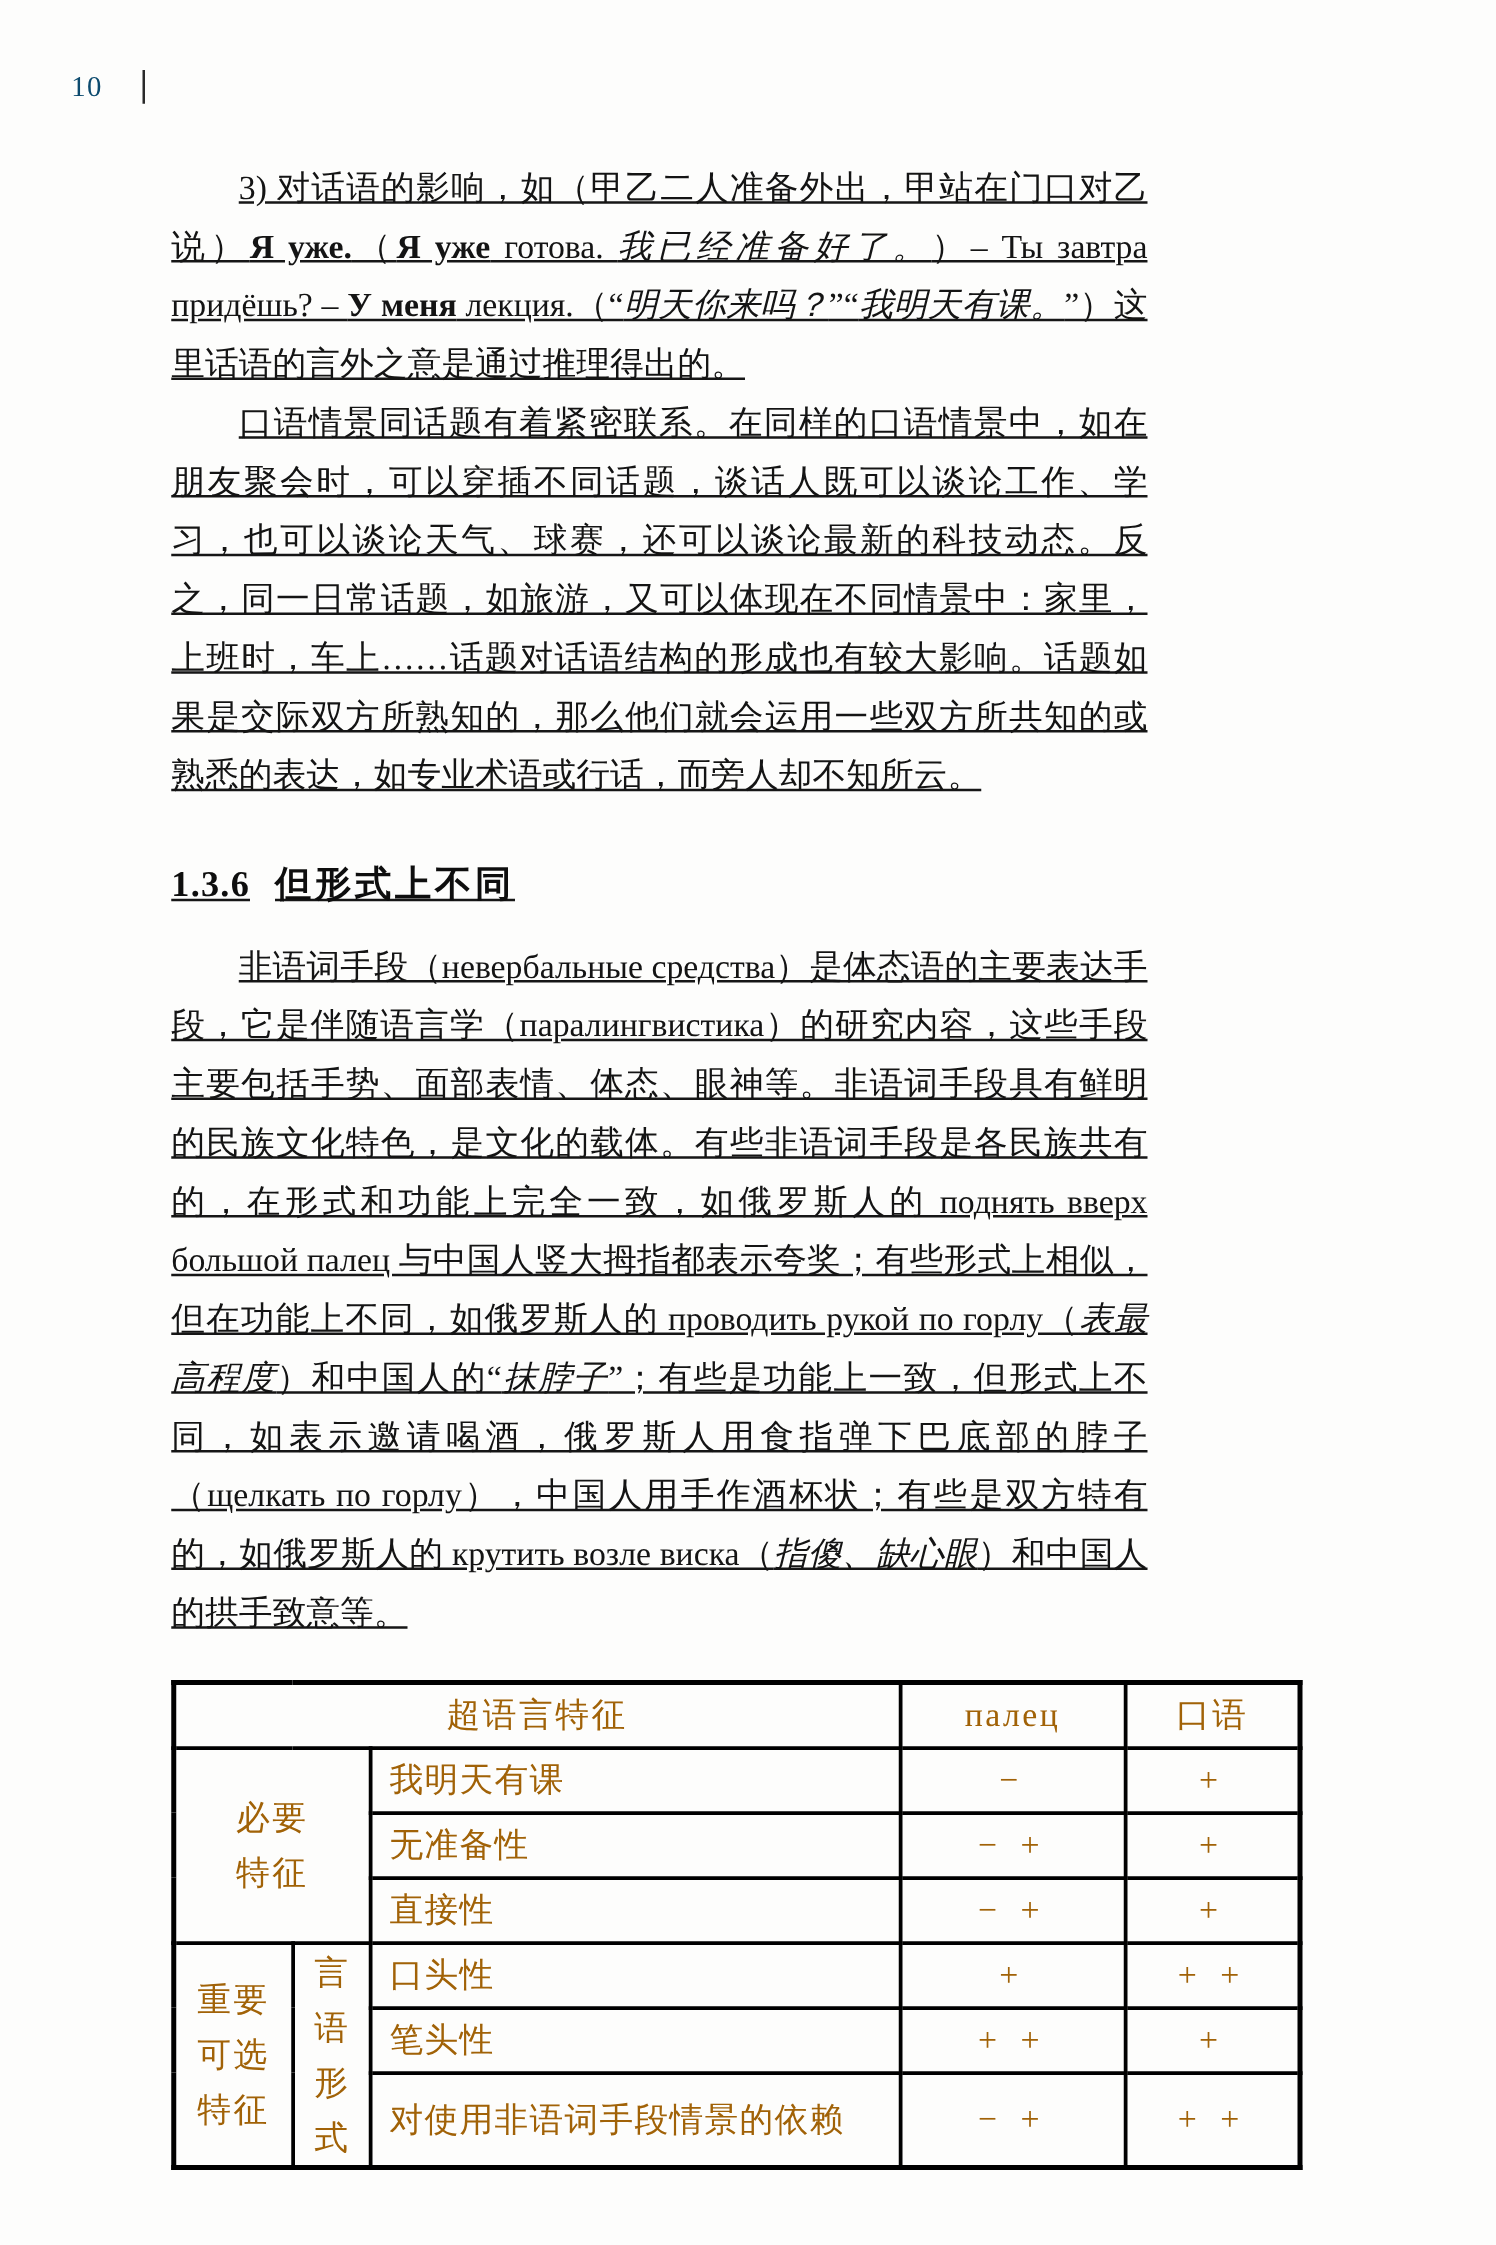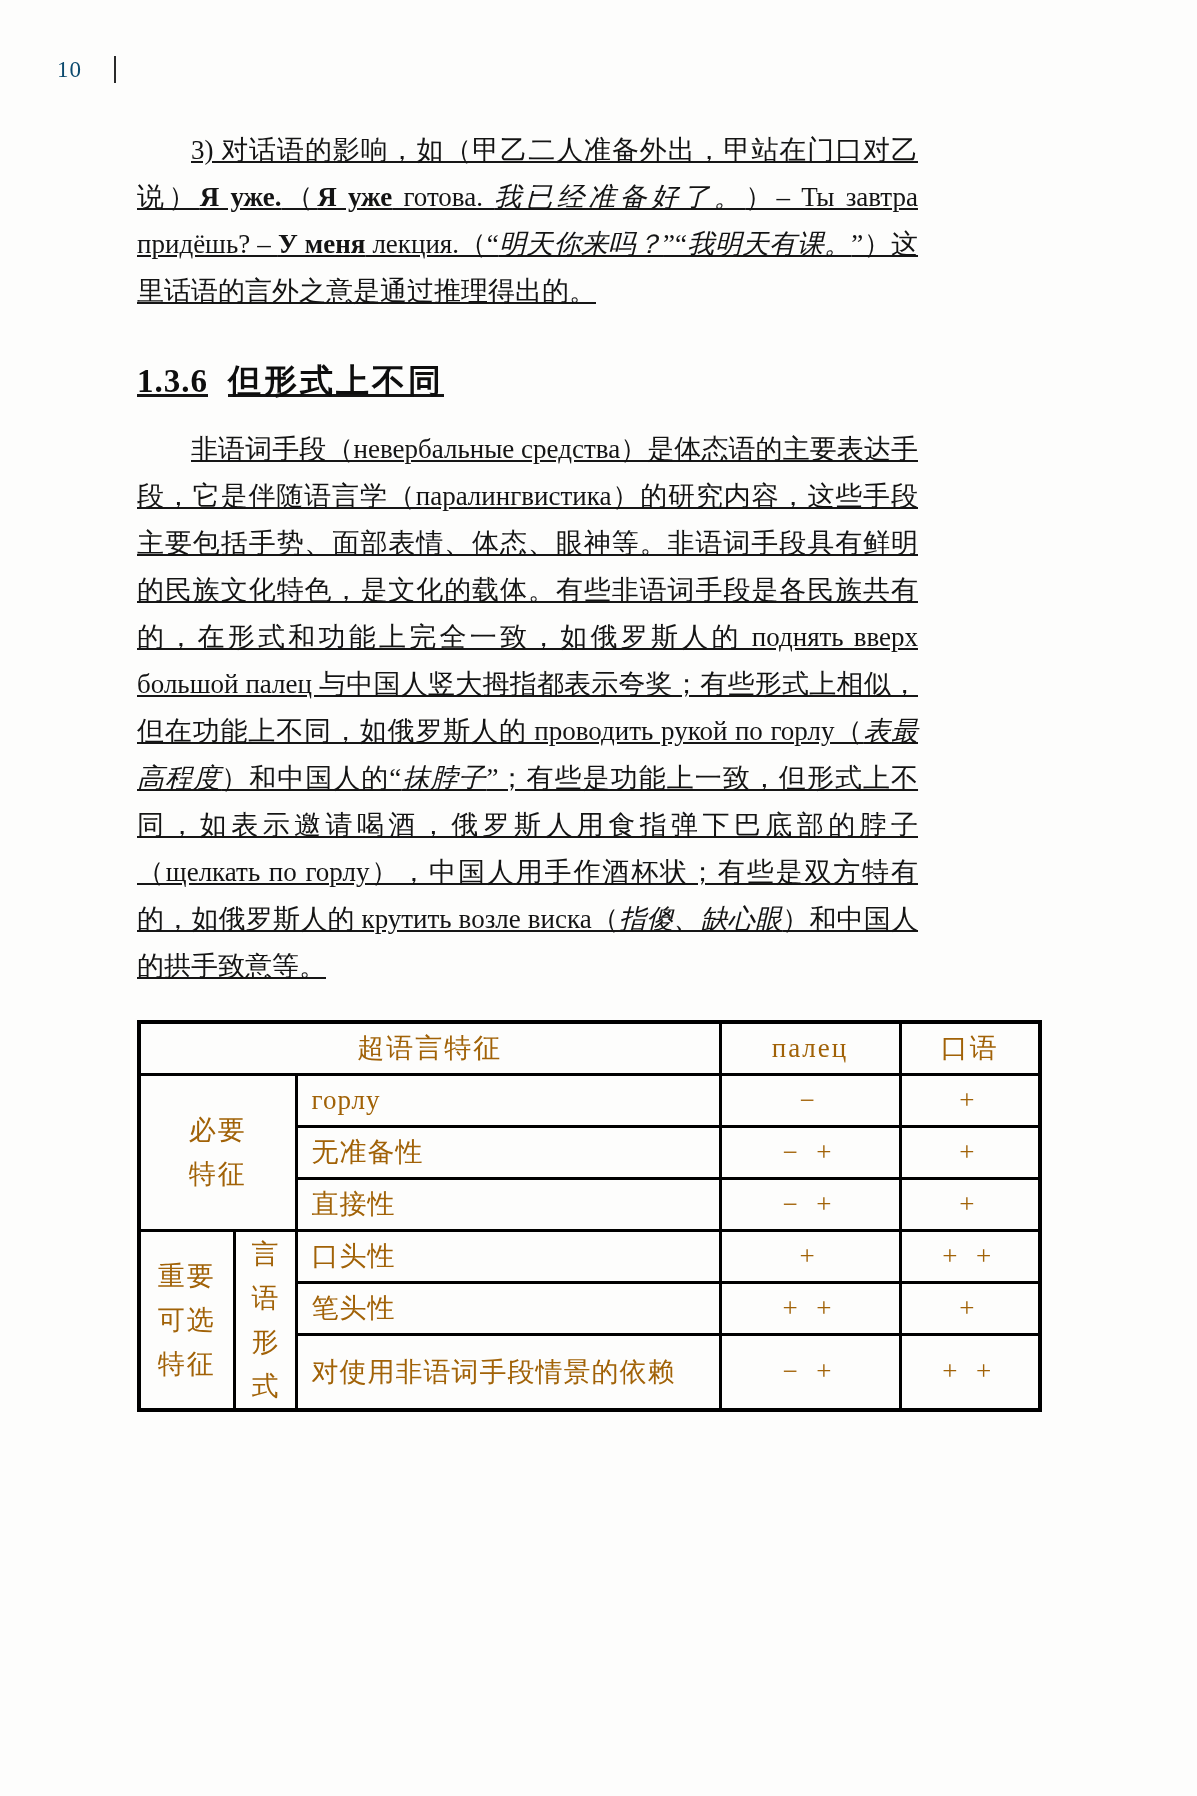--- a/index.html
+++ b/index.html
@@ -40,21 +40,21 @@
     line-height: 47px;
     text-align: justify;
     text-indent: 2em;
     color: #141414;
   }
   .body-para .bold { font-weight: bold; }
   .body-para .kai { font-style: italic; }
   
   .section-heading {
     margin: 44px 0 22px 0;
-    font-size: 33px;
+    font-size: 29px;
     font-weight: bold;
     color: #0e0e0e;
     display: flex;
     align-items: baseline;
   }
   .section-number { letter-spacing: 1px; }
   .section-title { margin-left: 20px; letter-spacing: 3px; }
   
   .feat-table {
     margin: 30px 0 0 137px;
@@ -97,20 +97,21 @@
 
   <div class="page-header">
     <span class="page-number">10</span>
     <span class="head-divider"></span>
   </div>
 
   <div class="content">
 
     <p class="body-para"><span>3) 对话语的影响，如（甲乙二人准备外出，甲站在门口对乙说）</span><span class="bold">Я уже.</span><span>（</span><span class="bold">Я уже</span><span> готова. </span><span class="kai">我已经准备好了。</span><span>）– Ты завтра придёшь? – </span><span class="bold">У меня</span><span> лекция.（“</span><span class="kai">明天你来吗？</span><span>”“</span><span class="kai">我明天有课。</span><span>”）这里话语的言外之意是通过推理得出的。</span></p>
 
+    <p class="body-para">口语情景同话题有着紧密联系。在同样的口语情景中，如在朋友聚会时，可以穿插不同话题，谈话人既可以谈论工作、学习，也可以谈论天气、球赛，还可以谈论最新的科技动态。反之，同一日常话题，如旅游，又可以体现在不同情景中：家里，上班时，车上……话题对话语结构的形成也有较大影响。话题如果是交际双方所熟知的，那么他们就会运用一些双方所共知的或熟悉的表达，如专业术语或行话，而旁人却不知所云。</p>
 
     <h2 class="section-heading">
       <span class="section-number">1.3.6</span>
       <span class="section-title">但形式上不同</span>
     </h2>
 
     <p class="body-para"><span>非语词手段（невербальные средства）是体态语的主要表达手段，它是伴随语言学（паралингвистика）的研究内容，这些手段主要包括手势、面部表情、体态、眼神等。非语词手段具有鲜明的民族文化特色，是文化的载体。有些非语词手段是各民族共有的，在形式和功能上完全一致，如俄罗斯人的 поднять вверх большой палец 与中国人竖大拇指都表示夸奖；有些形式上相似，但在功能上不同，如俄罗斯人的 проводить рукой по горлу（</span><span class="kai">表最高程度</span><span>）和中国人的“</span><span class="kai">抹脖子</span><span>”；有些是功能上一致，但形式上不同，如表示邀请喝酒，俄罗斯人用食指弹下巴底部的脖子（щелкать по горлу），中国人用手作酒杯状；有些是双方特有的，如俄罗斯人的 крутить возле виска（</span><span class="kai">指傻、缺心眼</span><span>）和中国人的拱手致意等。</span></p>
 
 
   </div>
@@ -124,21 +125,21 @@
       <col style="width:140px">
     </colgroup>
     <tbody>
       <tr>
         <th colspan="3">超语言特征</th>
         <th>палец</th>
         <th>口语</th>
       </tr>
       <tr>
         <td rowspan="3" colspan="2" class="group-cell"><span class="wrap2">必要特征</span></td>
-        <td class="feat-cell">горлу</td>
+        <td class="feat-cell">我明天有课</td>
         <td class="val-cell">−</td>
         <td class="val-cell">+</td>
       </tr>
       <tr>
         <td class="feat-cell">无准备性</td>
         <td class="val-cell">− +</td>
         <td class="val-cell">+</td>
       </tr>
       <tr>
         <td class="feat-cell">直接性</td>

